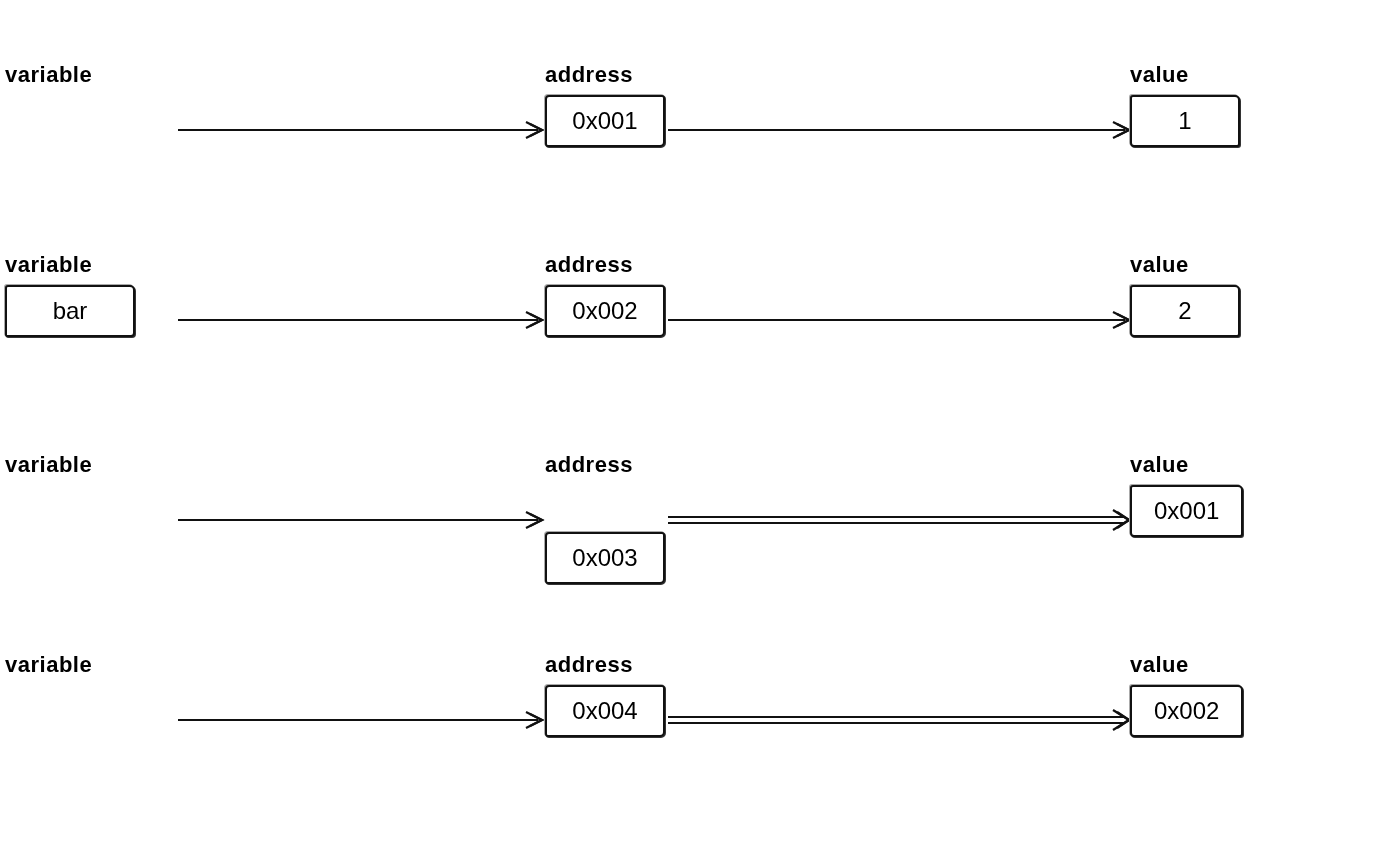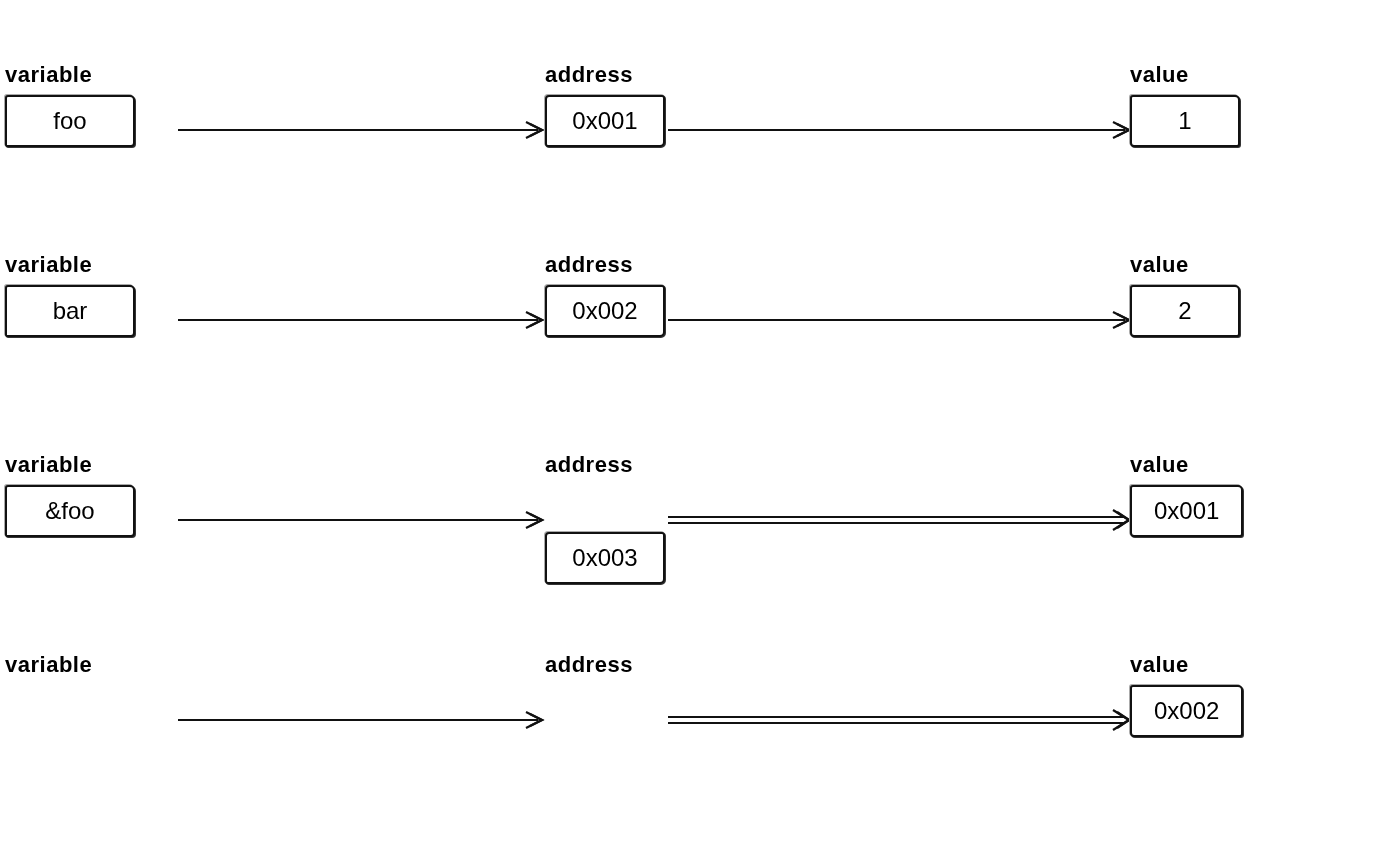--- a/index.html
+++ b/index.html
@@ -113,25 +113,20 @@
 
     <line x1="668" y1="717" x2="1125" y2="717" stroke="#111" stroke-width="2.2"></line>
     <line x1="668" y1="723" x2="1125" y2="723" stroke="#111" stroke-width="2.2"></line>
     <polyline points="1117,712 1129,720 1117,728" fill="none" stroke="#111" stroke-width="2.5"></polyline>
     <polyline points="1113,710 1129,720 1113,730" fill="none" stroke="#111" stroke-width="2.2"></polyline>
   </svg>
 
   <div class="item" style="left:5px; top:62px;">
     <span class="section-label">variable</span>
   </div>
-  <div class="item" style="left:5px; top:95px;">
-    <div class="box box-variable">
-      <span>foo</span>
-    </div>
-  </div>
 
   <div class="item" style="left:545px; top:62px;">
     <span class="section-label">address</span>
   </div>
   <div class="item" style="left:545px; top:95px;">
     <div class="box box-address">
       <span>0x001</span>
     </div>
   </div>
 
@@ -167,25 +162,20 @@
   </div>
   <div class="item" style="left:1130px; top:285px;">
     <div class="box box-value">
       <span>2</span>
     </div>
   </div>
 
   <div class="item" style="left:5px; top:452px;">
     <span class="section-label">variable</span>
   </div>
-  <div class="item" style="left:5px; top:485px;">
-    <div class="box box-variable">
-      <span>&amp;foo</span>
-    </div>
-  </div>
 
   <div class="item" style="left:545px; top:452px;">
     <span class="section-label">address</span>
   </div>
   <div class="item" style="left:545px; top:485px;margin-top:47px;">
     <div class="box box-address">
       <span>0x003</span>
     </div>
   </div>
 
@@ -198,20 +188,25 @@
     </div>
   </div>
 
   <div class="item" style="left:5px; top:652px;">
     <span class="section-label">variable</span>
   </div>
 
   <div class="item" style="left:545px; top:652px;">
     <span class="section-label">address</span>
   </div>
+  <div class="item" style="left:545px; top:685px;">
+    <div class="box box-address">
+      <span>0x004</span>
+    </div>
+  </div>
 
   <div class="item" style="left:1130px; top:652px;">
     <span class="section-label">value</span>
   </div>
   <div class="item" style="left:1130px; top:685px;">
     <div class="box box-value">
       <span>0x002</span>
     </div>
   </div>
 </div>

